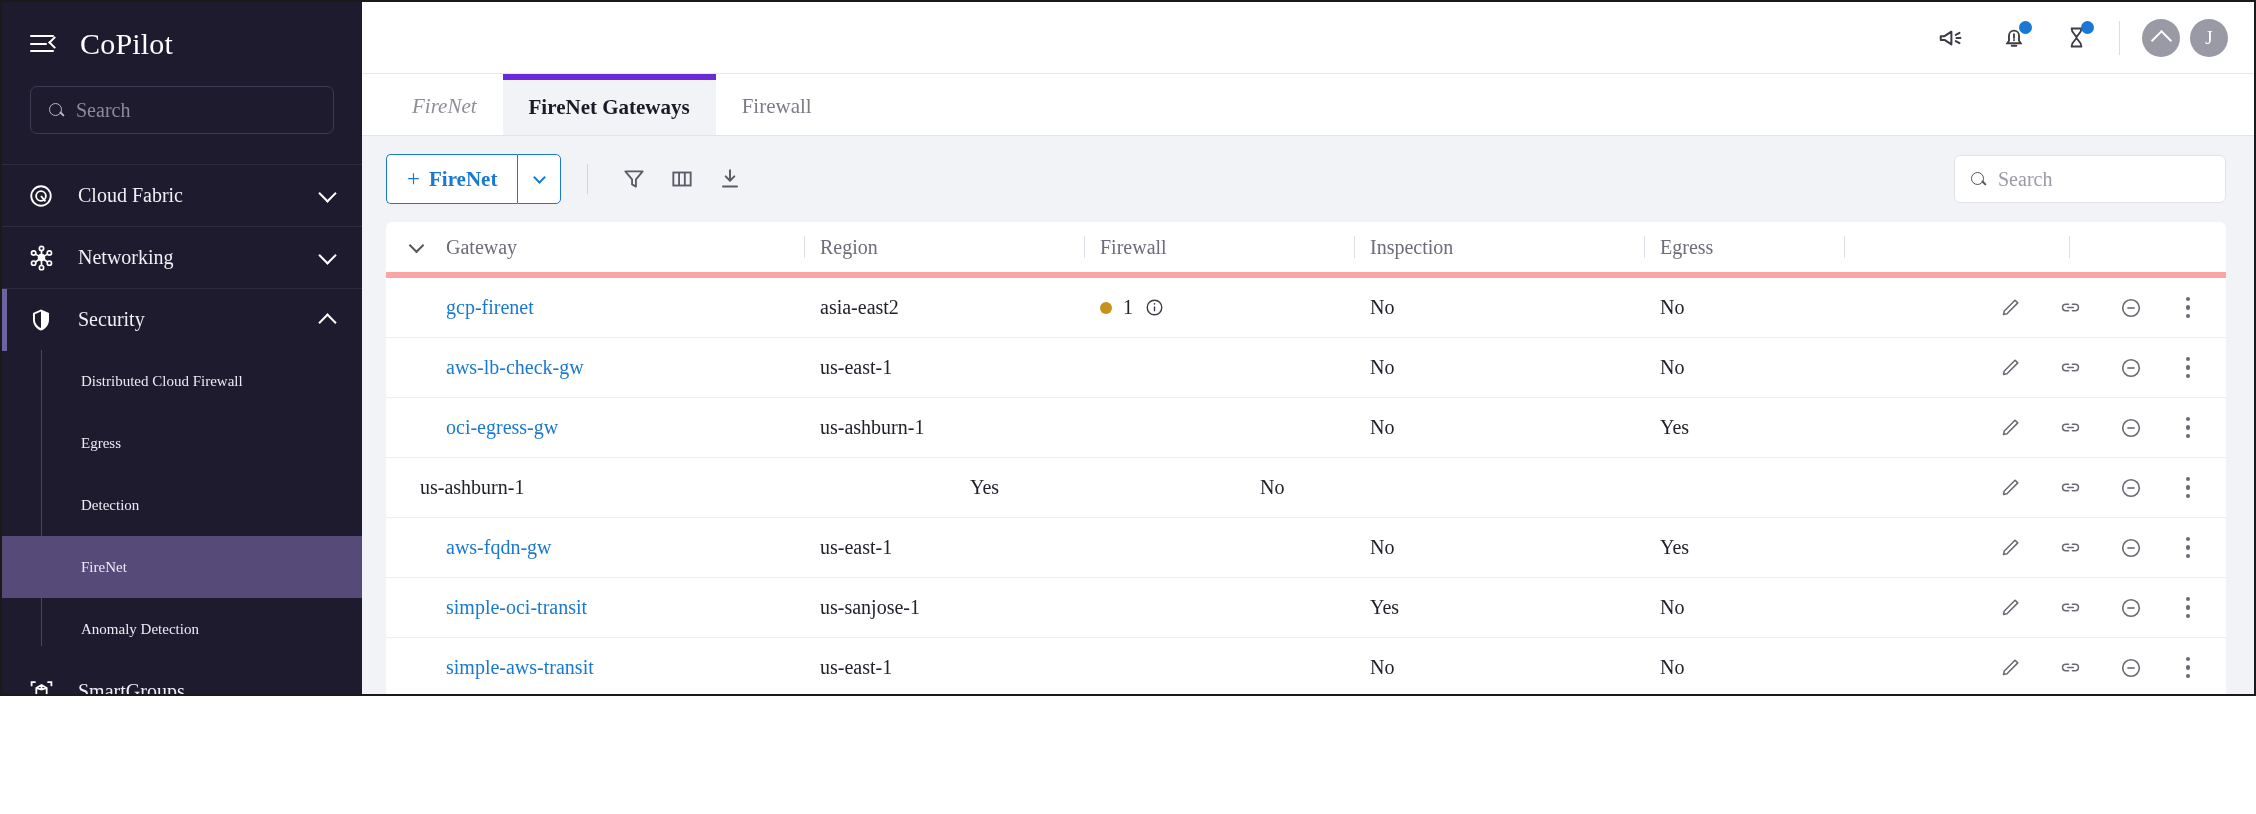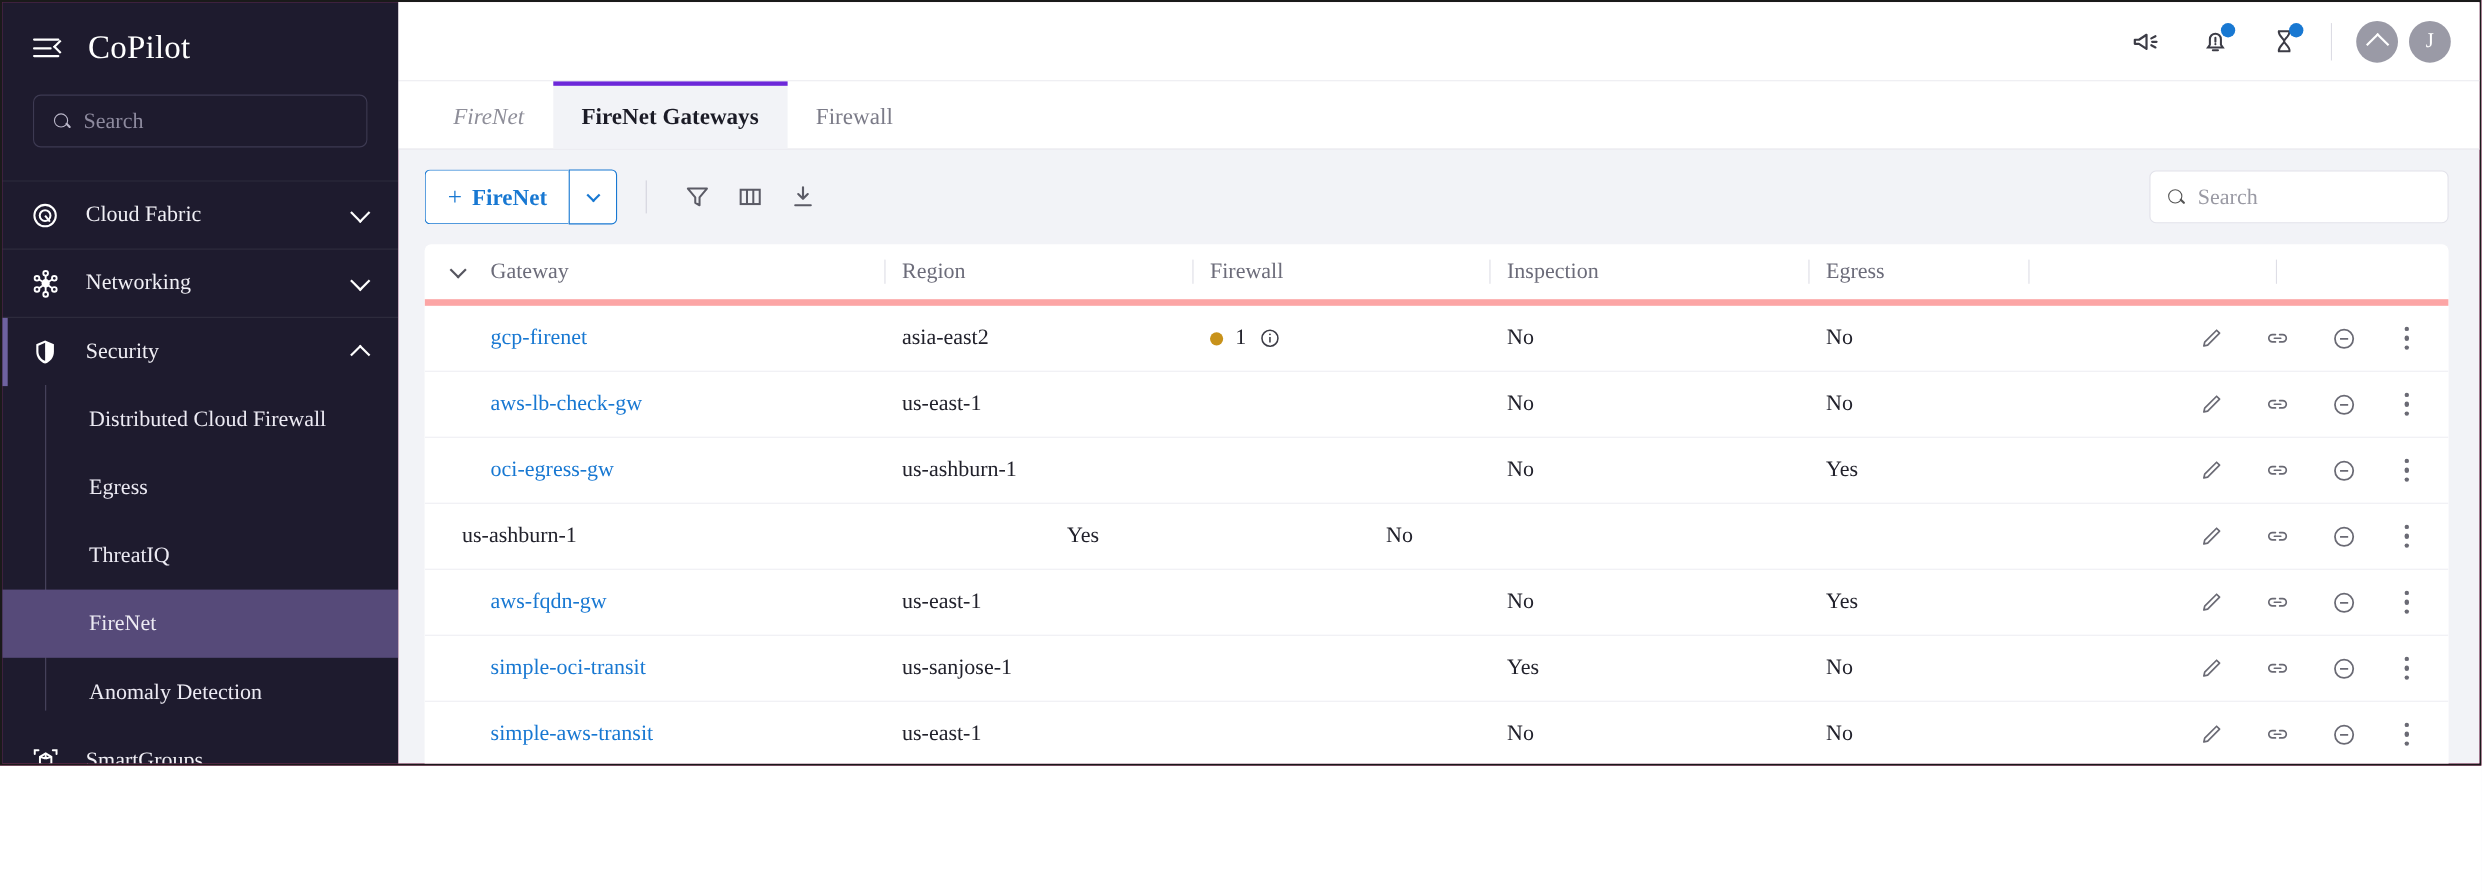--- a/index.html
+++ b/index.html
@@ -93,21 +93,21 @@
     transform: rotate(45deg); margin-bottom: 5px; flex: 0 0 auto;
   }
   .chev.up { transform: rotate(-135deg); margin-bottom: -5px; }
 
   .sub-wrap { position: relative; padding-left: 0; }
   .sub-wrap::before {
     content:""; position: absolute; left: 39px; top: 0; bottom: 14px; width: 1px; background: #4a4660;
   }
   .sub-item {
     height: 62px; display: flex; align-items: center;
-    padding-left: 79px; font-size: 20px; color: #eceaf3; cursor: pointer;
+    padding-left: 79px; font-size: 15px; color: #eceaf3; cursor: pointer;
     position: relative;
   }
   .sub-item.active { background: #564a79; }
   .sel-bar {
     position: absolute; left: 0; width: 5px; background: #6e62a0;
   }
 
   
   .main { flex: 1 1 auto; display: flex; flex-direction: column; background: #f2f3f7; min-width: 0; }
 
@@ -145,21 +145,21 @@
   }
   .tab {
     display: flex; align-items: center; padding: 0 26px;
     font-size: 21px; color: #7b7b88; cursor: pointer;
     border-top: 4px solid transparent;
     position: relative;
   }
   .tab.muted { font-style: italic; color: #8e8e99; }
   .tab.active {
     color: #1b1b26; font-weight: bold; background: #f2f3f7;
-    border-top: 4px solid #6d28d9;
+    border-top: 6px solid #6d28d9;
   }
 
   
   .toolbar {
     height: 86px; flex: 0 0 86px;
     display: flex; align-items: center; padding: 0 28px 0 24px; gap: 0;
   }
   .split-btn { display: flex; height: 50px; }
   .split-main {
     display: flex; align-items: center; gap: 9px;
@@ -315,21 +315,21 @@
       </div>
 
       <div class="sub-wrap">
         <div class="sub-item">
           <span>Distributed Cloud Firewall</span>
         </div>
         <div class="sub-item">
           <span>Egress</span>
         </div>
         <div class="sub-item">
-          <span>ThreatIQ</span>
+          <span>Detection</span>
         </div>
         <div class="sub-item active">
           <span>FireNet</span>
         </div>
         <div class="sub-item">
           <span>Anomaly Detection</span>
         </div>
       </div>
 
       <div class="nav-item" style="border-top:none;">

